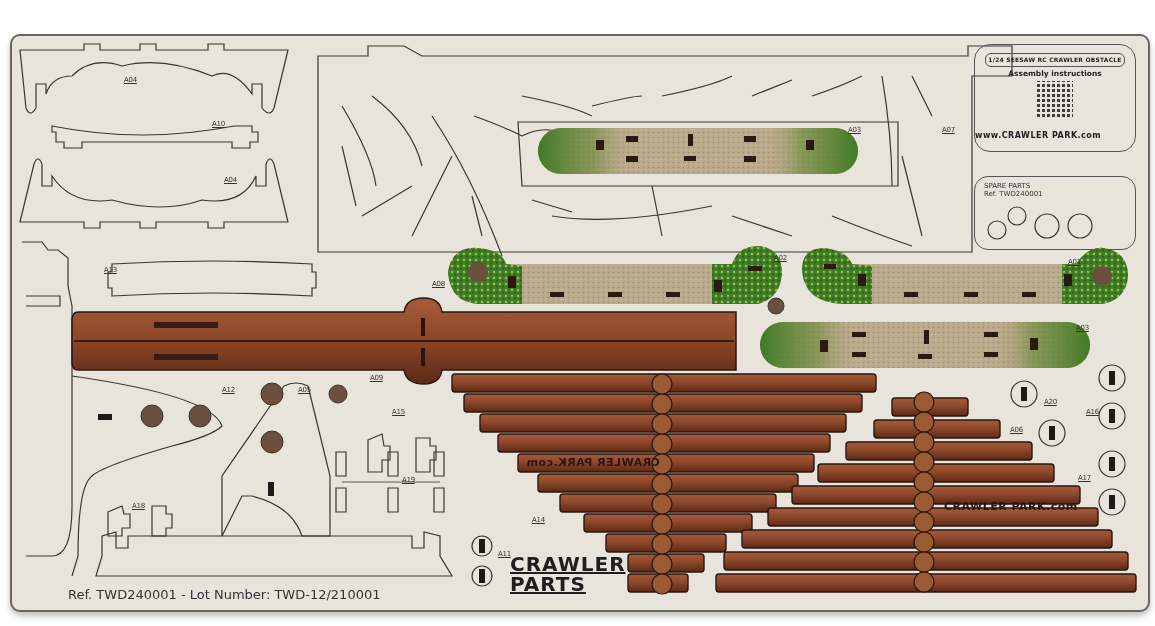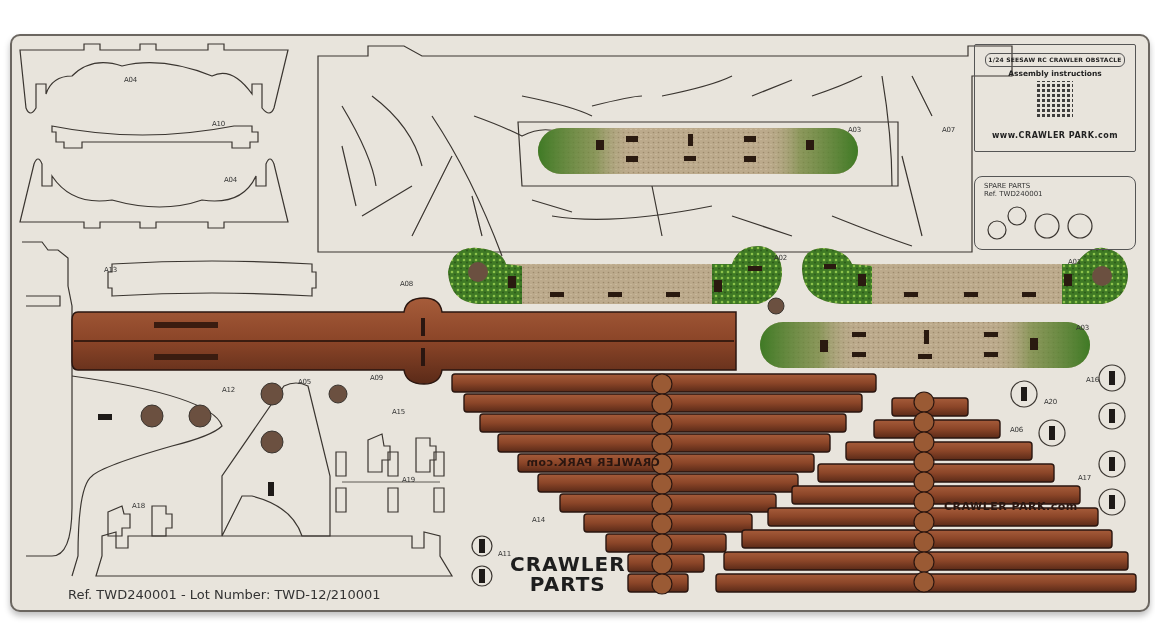--- a/index.html
+++ b/index.html
@@ -1,30 +1,30 @@
 <!DOCTYPE html>
 <html><head>
 <meta charset="utf-8">
 <style>
   html,body{margin:0;padding:0;background:#fff;}
   body{width:1155px;height:626px;position:relative;overflow:hidden;font-family:"DejaVu Sans",sans-serif;}
   .board{position:absolute;left:10px;top:34px;width:1136px;height:574px;background:#e8e4dc;border:2px solid #6b6660;border-radius:10px;box-shadow:0 4px 6px rgba(0,0,0,.25);overflow:hidden;}
-  .lbl{position:absolute;font-size:7px;color:#333;letter-spacing:-.3px;}
+  .lbl{position:absolute;font-size:7px;color:#333;letter-spacing:-.3px;text-decoration:underline;}
   svg{position:absolute;left:0;top:0;}
-  .info-box{position:absolute;left:962px;top:8px;width:160px;height:106px;border:1.5px solid #555;border-radius:2px;}
+  .info-box{position:absolute;left:962px;top:8px;width:160px;height:106px;border:1.5px solid #555;border-radius:16px;}
   .info-title{position:absolute;left:10px;top:8px;width:138px;height:12px;border:1px solid #555;border-radius:6px;font-size:6px;font-weight:bold;text-align:center;line-height:12px;color:#222;letter-spacing:.2px;}
   .info-sub{position:absolute;left:0;top:24px;width:100%;text-align:center;font-size:7.5px;font-weight:bold;color:#222;}
   .qr{position:absolute;left:62px;top:36px;width:36px;height:36px;background:
      repeating-linear-gradient(90deg,#222 0 3px,#e8e4dc 3px 5px),#222;opacity:.85;}
   .qr::before{content:"";position:absolute;inset:0;background:repeating-linear-gradient(0deg,transparent 0 3px,#e8e4dc 3px 5px);}
-  .info-brand{position:absolute;left:0;top:86px;width:100%;text-align:center;font-size:8px;font-weight:bold;color:#222;letter-spacing:.5px;}
-  .spare-box{position:absolute;left:962px;top:140px;width:160px;height:72px;border:1.5px solid #555;border-radius:8px;}
+  .info-brand{position:absolute;left:0;top:86px;width:100%;font-size:8px;font-weight:bold;color:#222;letter-spacing:.5px;}
+  .spare-box{position:absolute;left:962px;top:140px;width:160px;height:72px;border:1.5px solid #555;border-radius:14px;}
   .spare-title{position:absolute;left:9px;top:5px;font-size:7px;color:#333;line-height:8px;}
   .ref-line{position:absolute;left:56px;top:551px;font-size:13px;color:#333;}
-  .brand-logo{position:absolute;left:498px;top:518px;font-size:20px;font-weight:bold;color:#1e1e1e;text-align:center;line-height:20px;letter-spacing:1px;}
+  .brand-logo{position:absolute;left:498px;top:518px;font-size:20px;font-weight:bold;color:#1e1e1e;text-align:left;line-height:20px;letter-spacing:1px;text-decoration:underline;}
   .log-text{position:absolute;font-size:11px;font-weight:bold;color:#2a1610;letter-spacing:.5px;}
 </style>
 </head>
 <body>
 
 <div class="board">
 
   <svg width="1136" height="574" viewBox="0 0 1136 574">
     <defs>
       <linearGradient id="logGrad" x1="0" y1="0" x2="0" y2="1">
@@ -237,37 +237,37 @@
         <circle cx="912" cy="506" r="10"></circle>
         <circle cx="912" cy="526" r="10"></circle>
       <circle cx="912" cy="546" r="10"></circle>
     </g>
   </svg>
 
   <span class="lbl" style="left:112px;top:40px">A04</span>
   <span class="lbl" style="left:200px;top:84px">A10</span>
   <span class="lbl" style="left:212px;top:140px">A04</span>
   <span class="lbl" style="left:92px;top:230px">A13</span>
-  <span class="lbl" style="left:388px;top:244px">A08</span>
+  <span class="lbl" style="left:420px;top:244px">A08</span>
   <span class="lbl" style="left:358px;top:338px">A09</span>
   <span class="lbl" style="left:762px;top:218px">A02</span>
   <span class="lbl" style="left:1056px;top:222px">A01</span>
   <span class="lbl" style="left:836px;top:90px">A03</span>
   <span class="lbl" style="left:1064px;top:288px">A03</span>
   <span class="lbl" style="left:930px;top:90px">A07</span>
   <span class="lbl" style="left:210px;top:350px">A12</span>
-  <span class="lbl" style="left:286px;top:342px">A05</span>
+  <span class="lbl" style="left:286px;top:350px">A05</span>
   <span class="lbl" style="left:380px;top:372px">A15</span>
   <span class="lbl" style="left:120px;top:466px">A18</span>
   <span class="lbl" style="left:390px;top:440px">A19</span>
   <span class="lbl" style="left:520px;top:480px">A14</span>
   <span class="lbl" style="left:486px;top:514px">A11</span>
   <span class="lbl" style="left:998px;top:390px">A06</span>
   <span class="lbl" style="left:1032px;top:362px">A20</span>
-  <span class="lbl" style="left:1074px;top:340px">A16</span>
+  <span class="lbl" style="left:1074px;top:372px">A16</span>
   <span class="lbl" style="left:1066px;top:438px">A17</span>
 
   <span class="log-text" style="left:514px;top:420px;transform:scaleX(-1)">CRAWLER PARK.com</span>
   <span class="log-text" style="left:932px;top:464px">CRAWLER PARK.com</span>
 
   <div class="info-box">
     <div class="info-title">1/24 SEESAW RC CRAWLER OBSTACLE</div>
     <div class="info-sub">Assembly instructions</div>
     <div class="qr"></div>
     <div class="info-brand">www.CRAWLER PARK.com</div>

